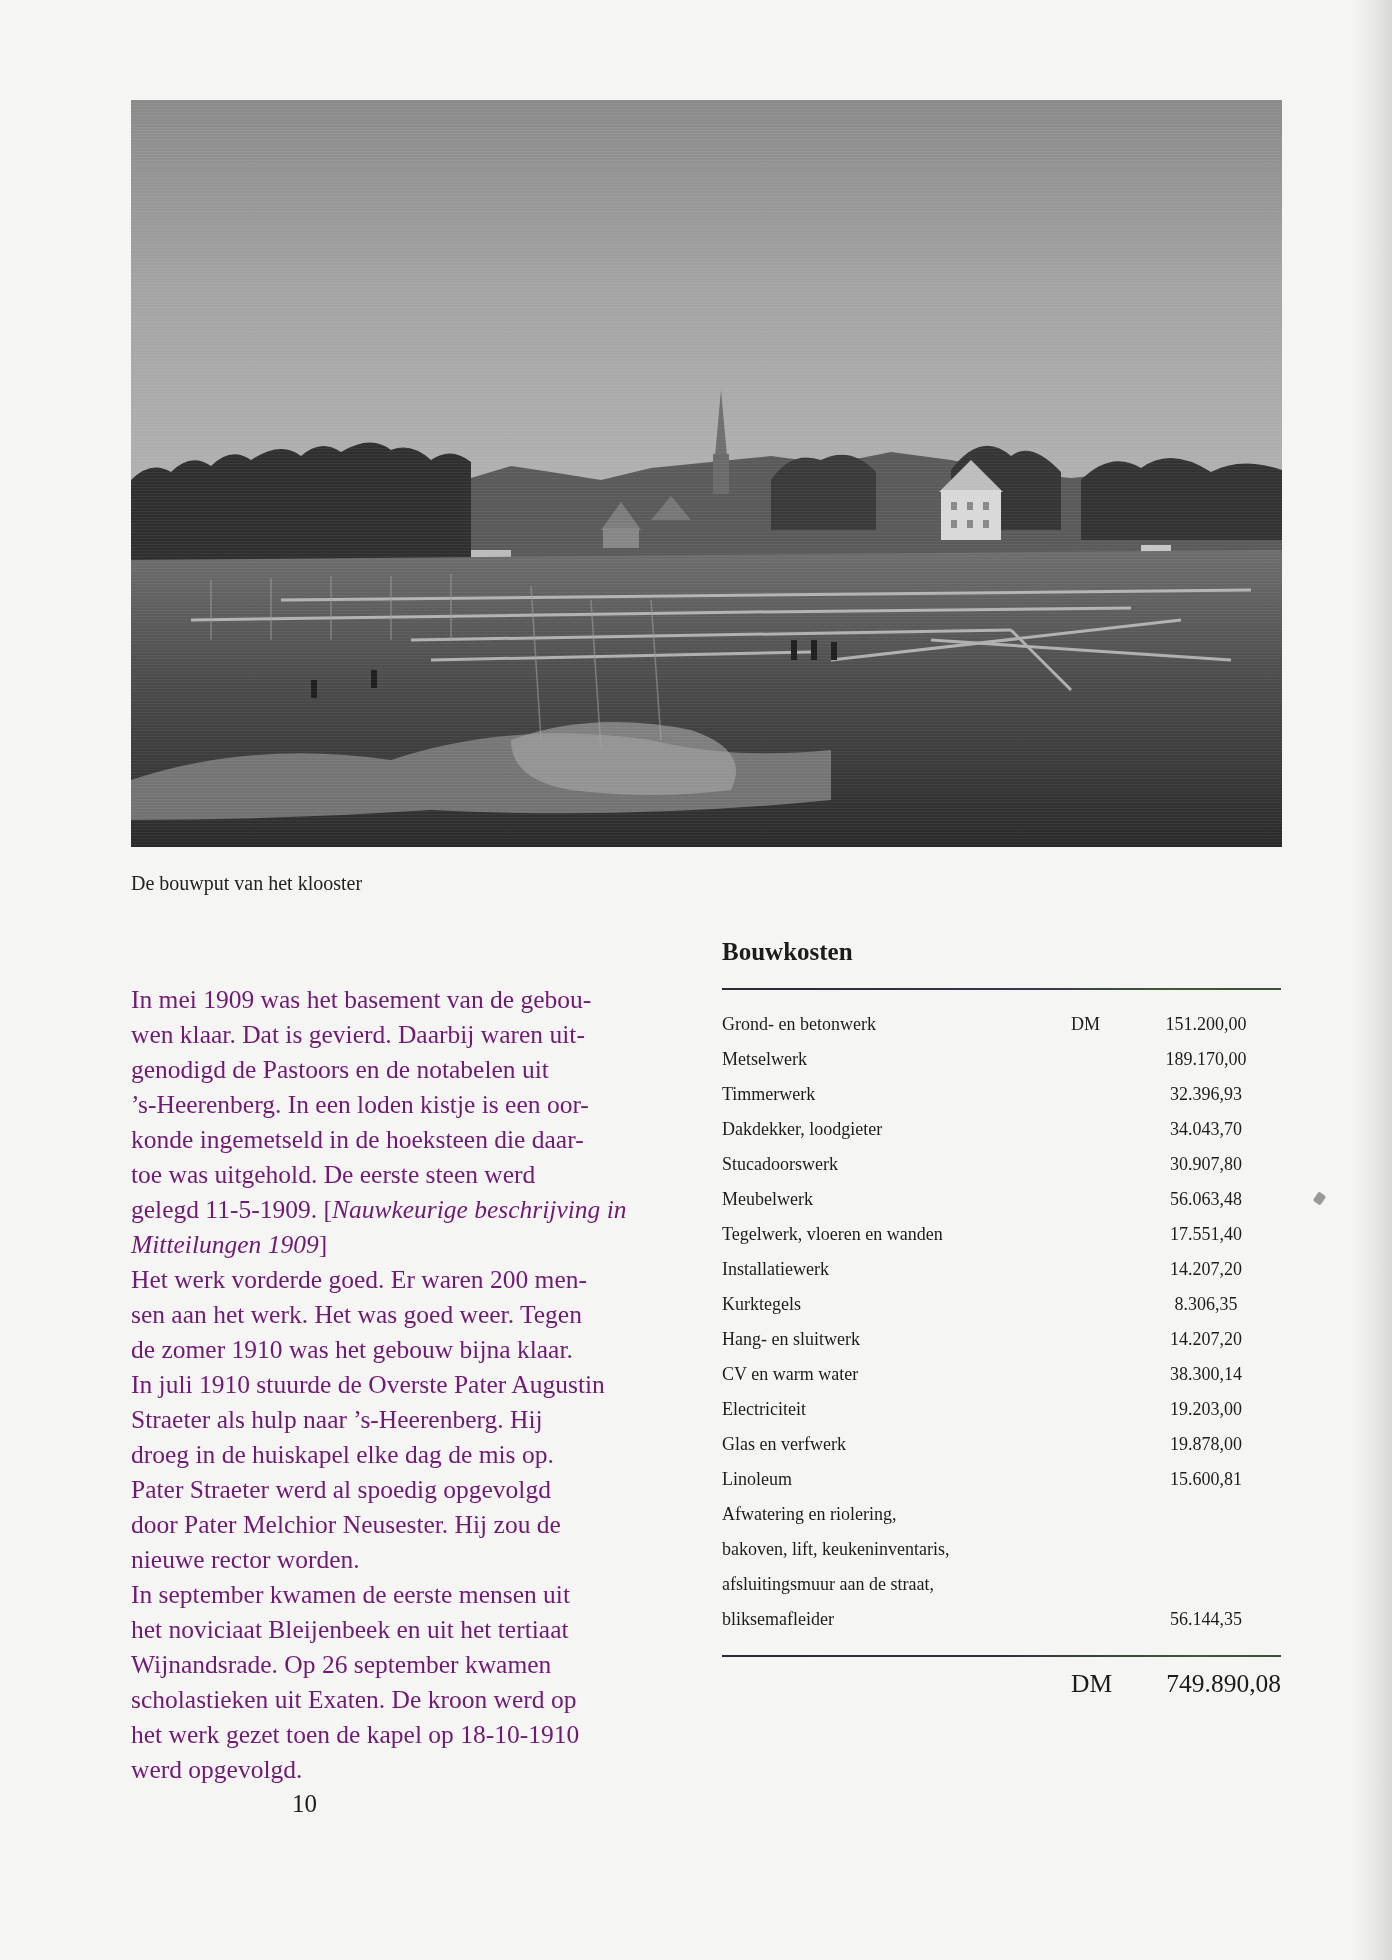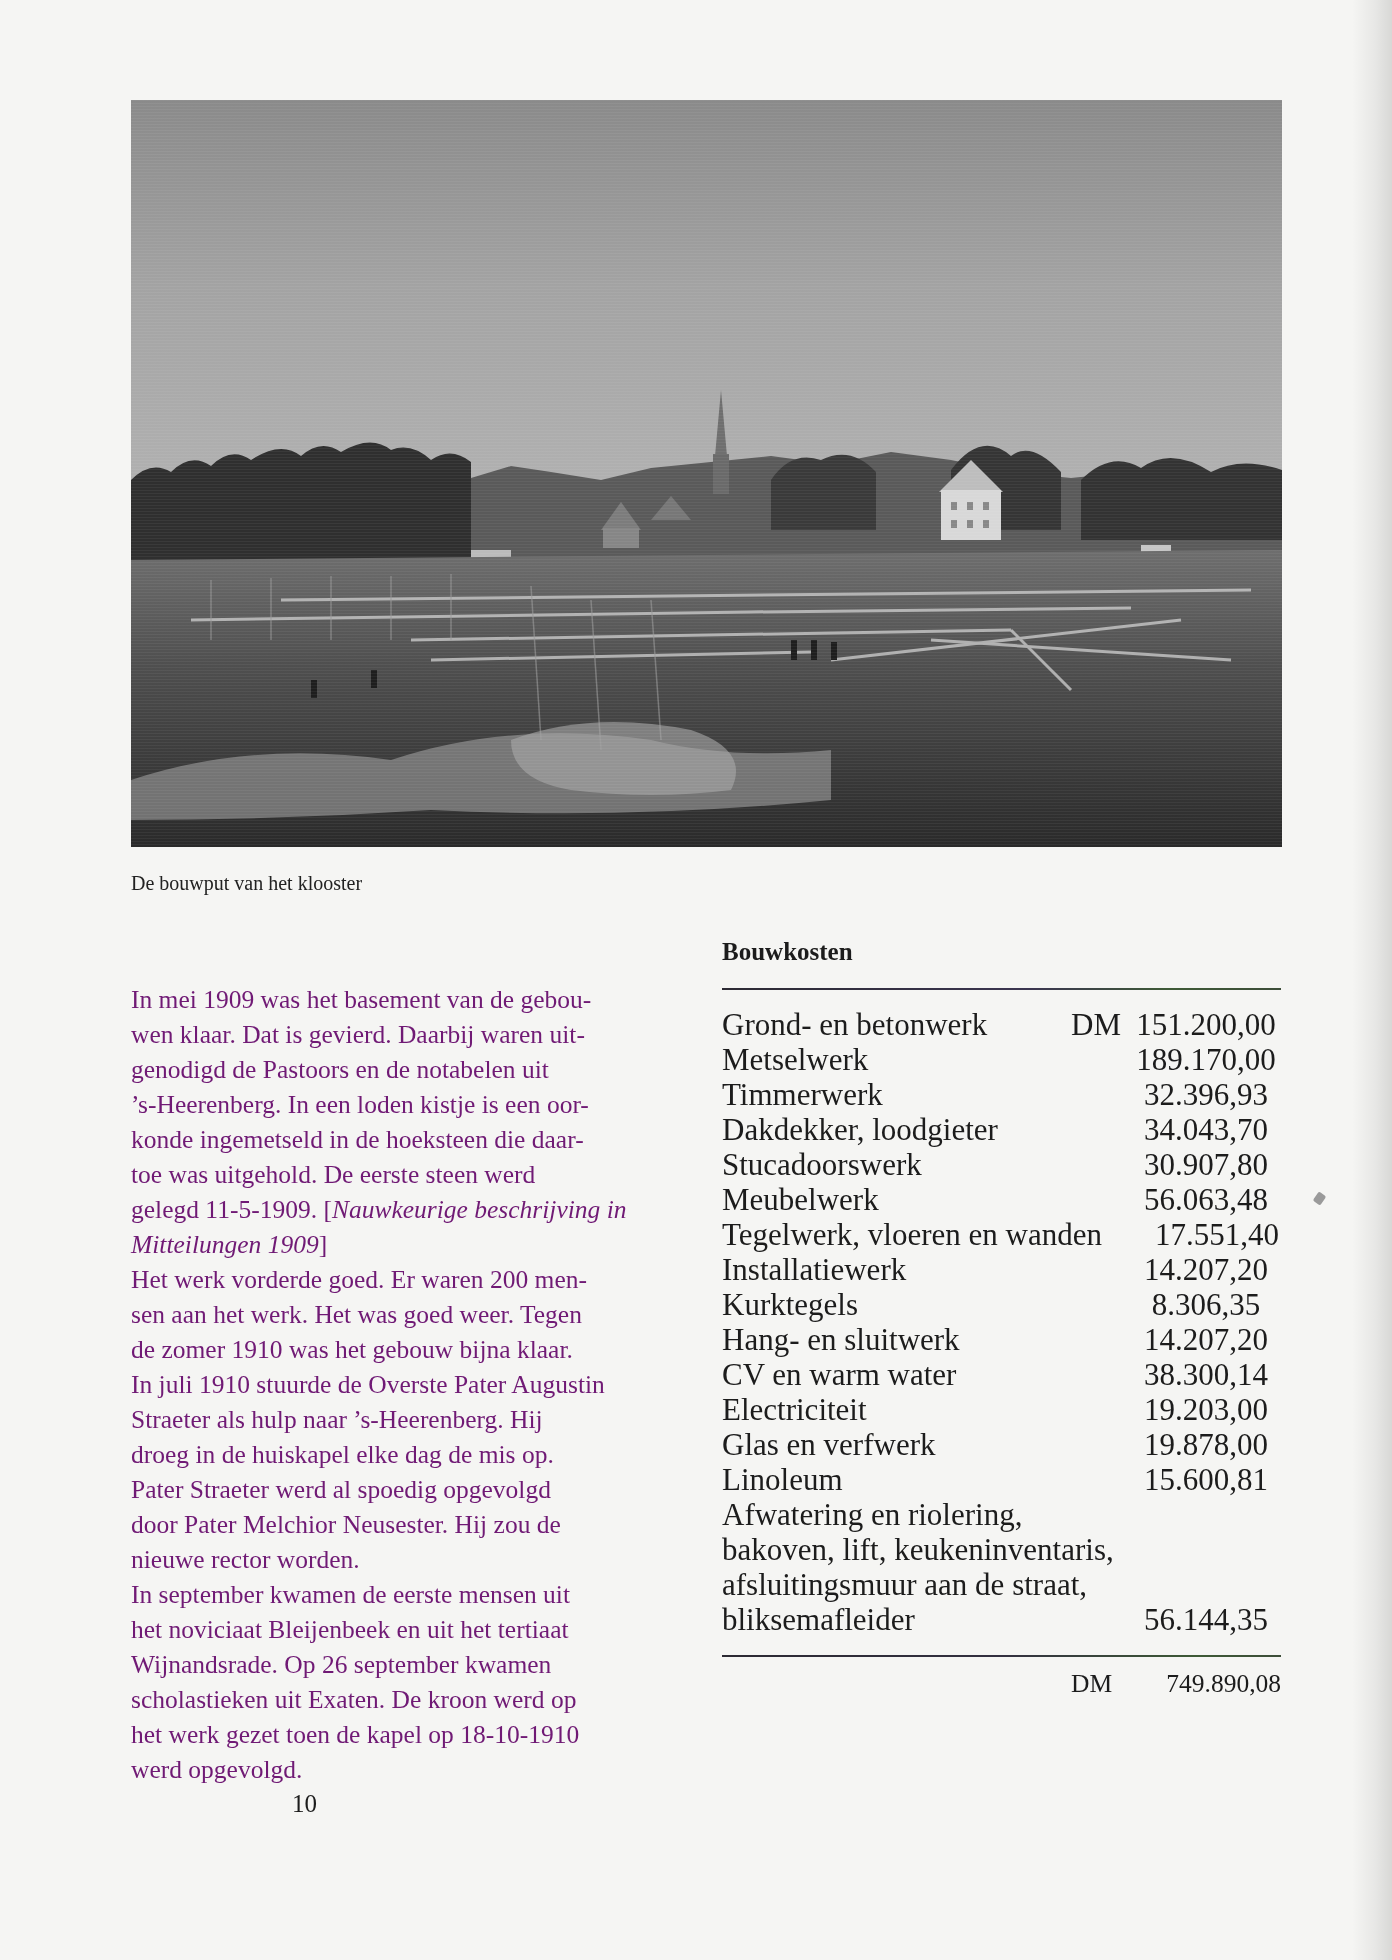--- a/index.html
+++ b/index.html
@@ -70,21 +70,21 @@
     line-height: 35px;
     height: 35px;
   }
   .rule {
     height: 2px;
     background: linear-gradient(to right, #2c2a33 0%, #3b3550 55%, #3e5a36 80%, #3d4d39 100%);
     margin-top: 19px;
   }
   .costs-list {
     margin-top: 17px;
-    font-size: 31px;
+    font-size: 18px;
     line-height: 35px;
   }
   .cost-row {
     display: flex;
     justify-content: space-between;
     white-space: nowrap;
   }
   .cost-row .label { flex: 1; }
   .cost-row .cur {
     width: 60px;

